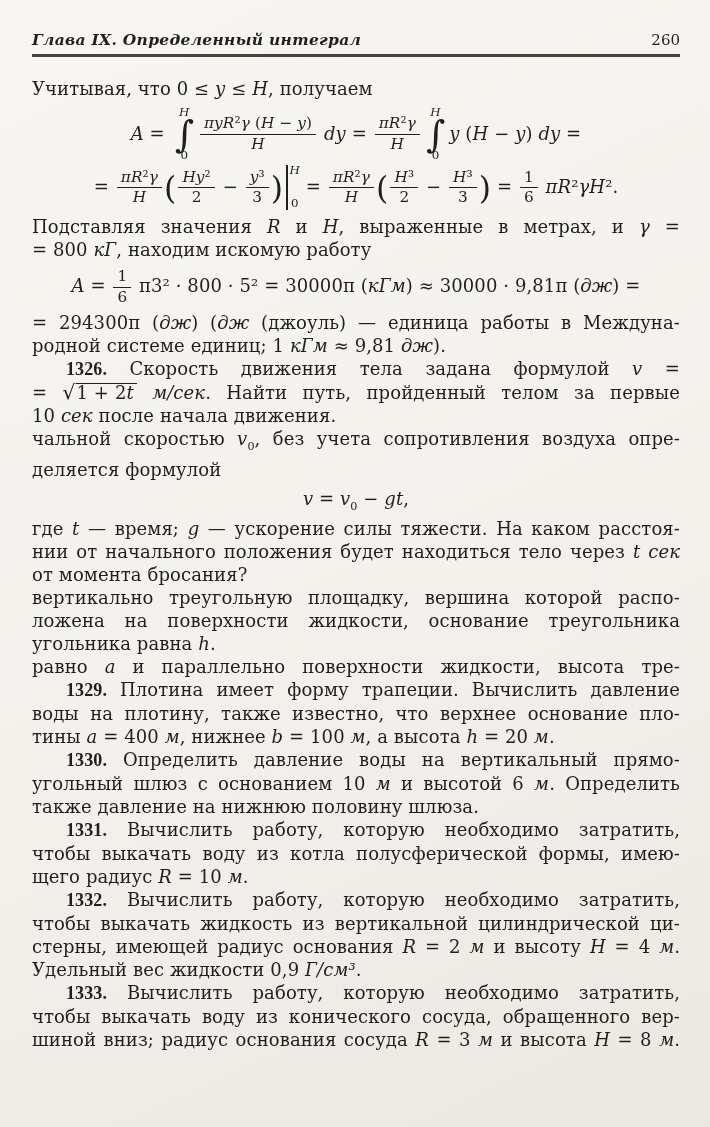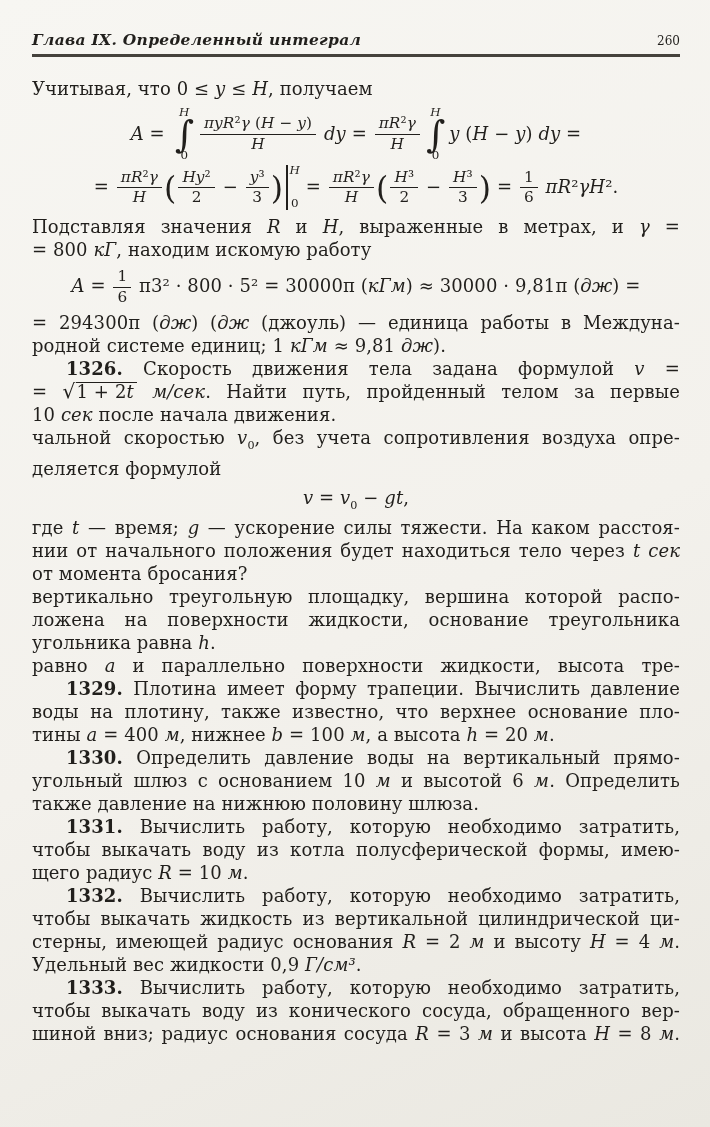--- a/index.html
+++ b/index.html
@@ -20,30 +20,30 @@
     background:linear-gradient(155deg,#f7f6f2 0%,#f3f1ec 55%,#eae8e1 100%);
     padding:30px 30px 0 32px;
     overflow:hidden;
   }
   .header{
     display:flex;justify-content:space-between;align-items:baseline;
     border-bottom:3px solid #45423c;
     padding-bottom:5px;
   }
   .chapter{font-style:italic;font-weight:bold;font-size:15.5px;letter-spacing:.3px;}
-  .pagenum{font-size:12px;}
+  .pagenum{font-size:15px;}
   .body{margin-top:20px;}
   .para{font-size:18px;line-height:23px;}
   .line{text-align:left;letter-spacing:.1px;}
   .line.stretch{text-align:justify;text-align-last:justify;}
   .line.first{text-indent:34px;}
   .formula{font-size:18px;margin:7px 0 5px 0;}
   .formula .line{text-align:center;text-align-last:center;margin:3px 0;}
   .ital{font-style:italic;}
-  .probnum{font-weight:bold;}
+  .probnum{font-weight:bold;font-family:Liberation Serif, serif;}
   sub{font-size:.62em;}
   .frac{
     display:inline-block;vertical-align:middle;text-align:center;
     font-size:.85em;line-height:1.15;margin:0 2px;text-indent:0;
   }
   .num{display:block;border-bottom:1.5px solid var(--ink);padding:0 4px 1px;}
   .den{display:block;padding-top:1px;}
   .intg{
     display:inline-flex;flex-direction:column;align-items:center;
     vertical-align:middle;line-height:1;margin:0 4px;text-indent:0;

